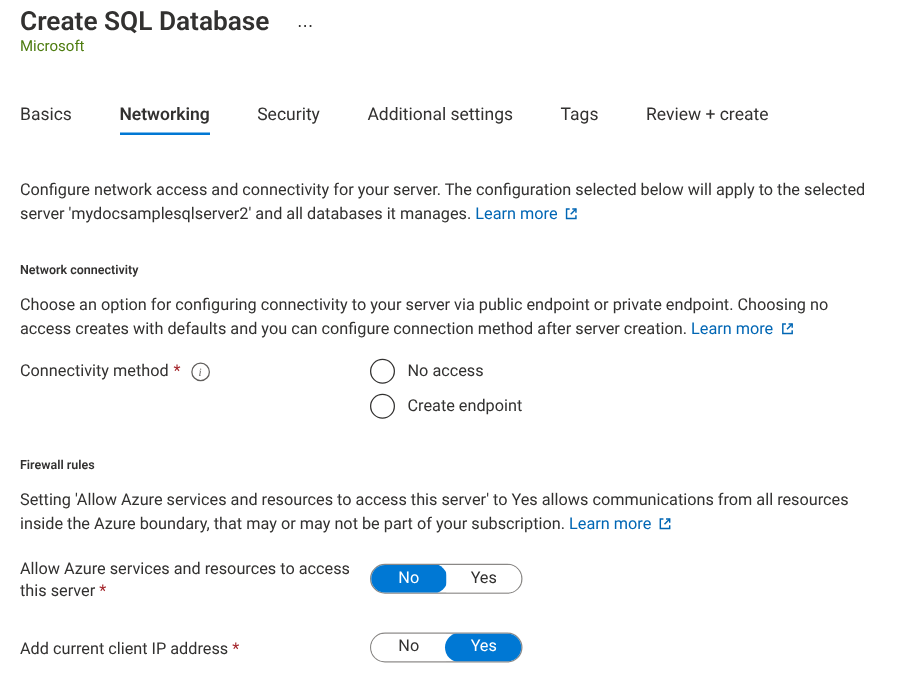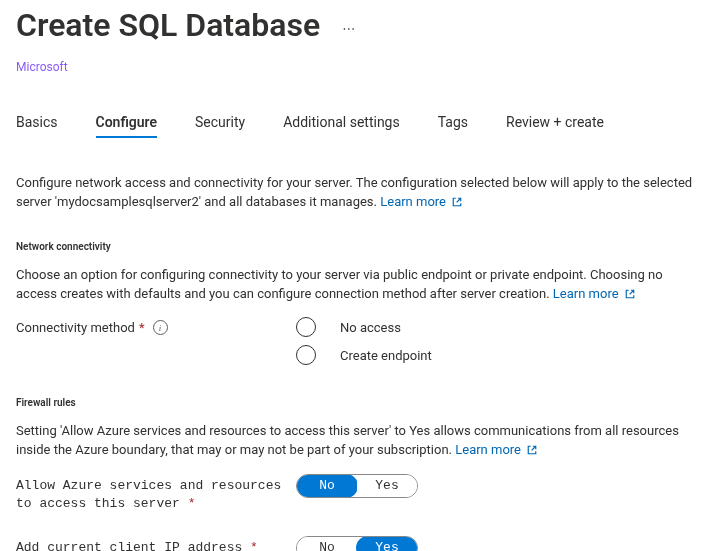--- a/index.html
+++ b/index.html
@@ -12,40 +12,40 @@
     width: 722px;
   }
   .page {
     padding: 6px 16px 20px 16px;
   }
   .title-row {
     display: flex;
     align-items: center;
   }
   .title {
-    font-size: 32px;
+    font-size: 21px;
     font-weight: 600;
     color: #323130;
     letter-spacing: 0;
     margin: 0;
   }
   .more-dots {
     margin-left: 22px;
     font-size: 13px;
     letter-spacing: 2px;
     color: #323130;
     cursor: pointer;
     user-select: none;
     line-height: 1;
     padding-top: 6px;
   }
   .publisher {
     font-size: 12px;
-    color: #8b5cf6;
-    margin-top: 16px;
+    color: #4d7c0f;
+    margin-top: 0px;
   }
   .tabs {
     display: flex;
     gap: 38px;
     margin-top: 40px;
     border-bottom: 0;
     font-size: 14px;
   }
   .tab {
     padding-bottom: 6px;
@@ -118,21 +118,21 @@
     margin-top: 1px;
   }
   .radio-group {
     display: flex;
     flex-direction: column;
     gap: 8px;
   }
   .radio-option {
     display: flex;
     align-items: center;
-    gap: 24px;
+    gap: 10px;
     cursor: pointer;
     font-size: 13px;
   }
   .radio-outer {
     width: 18px;
     height: 18px;
     border: 1px solid #323130;
     border-radius: 50%;
     display: flex;
     align-items: center;
@@ -171,42 +171,41 @@
     background: #0078d4;
     color: #ffffff;
     border-radius: 999px;
     margin: -1px;
     height: 24px;
     line-height: 24px;
     width: 62px;
   }
   .toggle-row {
     display: flex;
-    align-items: flex-start;
+    align-items: center;
     margin-top: 14px;
-    font-family: Liberation Mono, monospace;
   }
   .toggle-row .form-label {
     padding-top: 3px;
   }
 </style>
 </head>
 <body>
 
 <div class="page">
 
   <div class="title-row">
     <h1 class="title">Create SQL Database</h1>
     <span class="more-dots">⋯</span>
   </div>
   <div class="publisher">Microsoft</div>
 
   <div class="tabs">
     <div class="tab">Basics</div>
-    <div class="tab active">Configure</div>
+    <div class="tab active">Networking</div>
     <div class="tab">Security</div>
     <div class="tab">Additional settings</div>
     <div class="tab">Tags</div>
     <div class="tab">Review + create</div>
   </div>
 
   <div class="section-desc">
     <span>Configure network access and connectivity for your server. The configuration selected below will apply to the selected server 'mydocsamplesqlserver2' and all databases it manages.</span>
     <span class="link">
       <span>Learn more</span>

